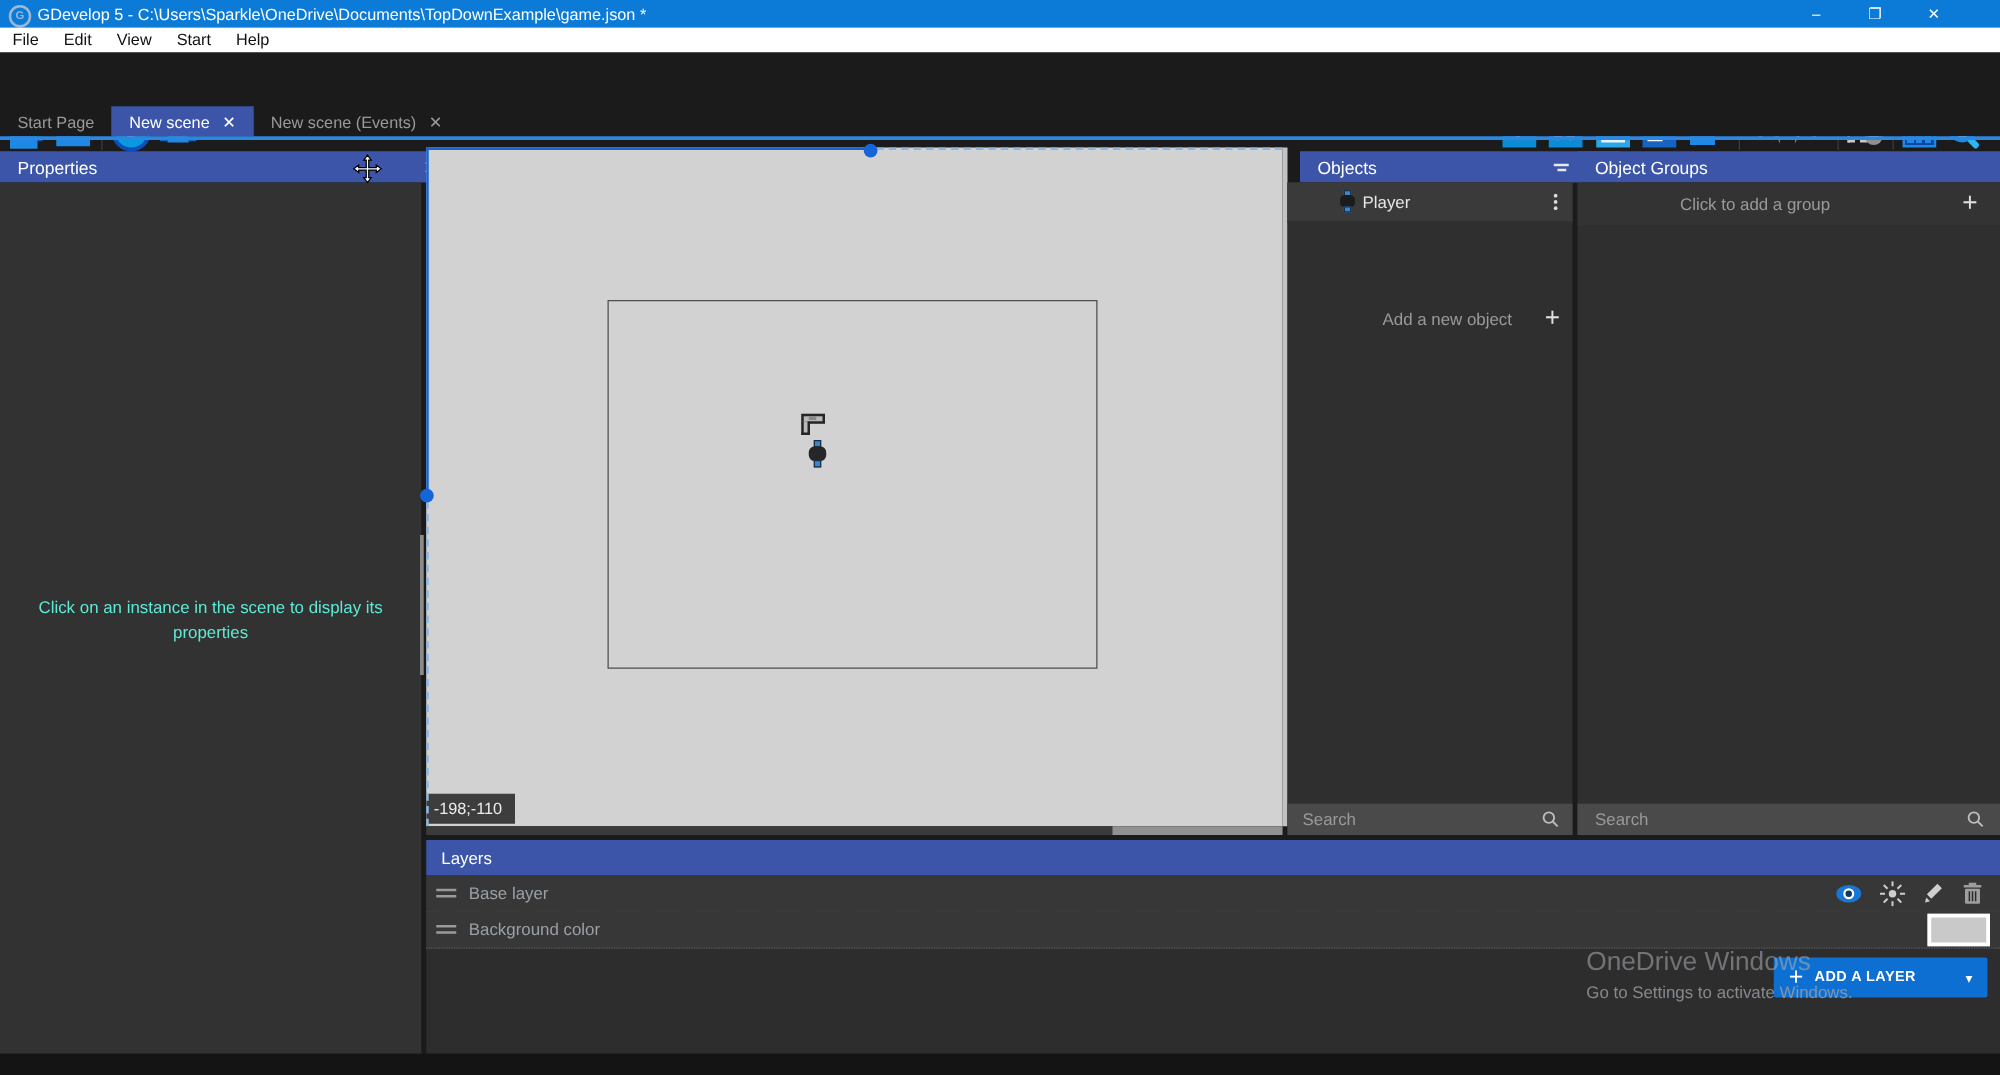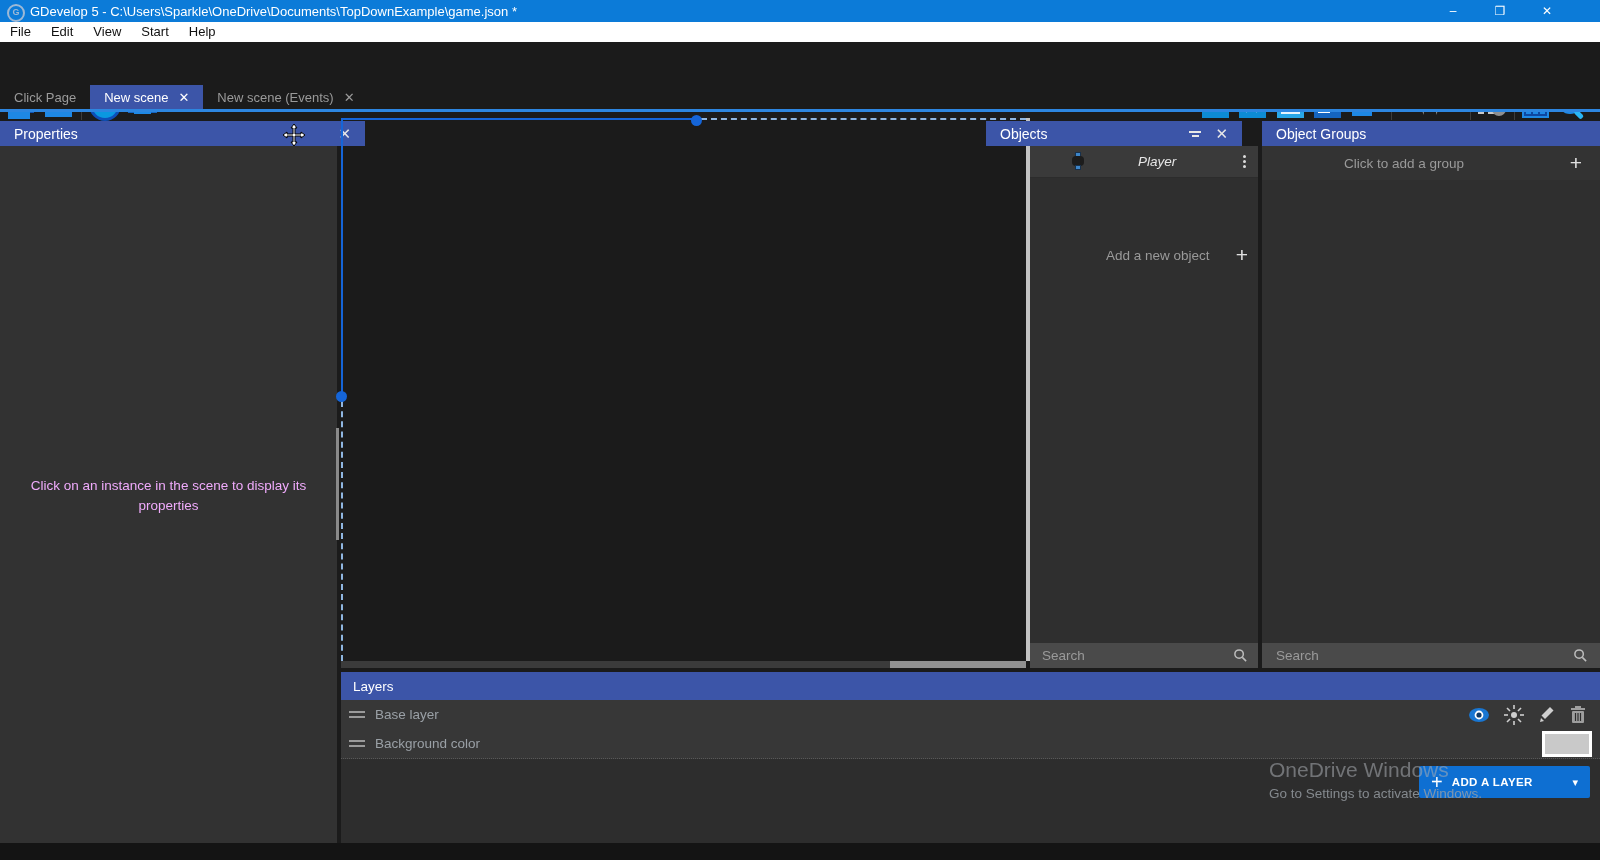--- a/index.html
+++ b/index.html
@@ -23,21 +23,21 @@
   #tabbar{left:0;top:85px;width:1600px;height:24px;background:#1b1b1b;display:flex;
           font-size:13px;color:#9a9a9a;}
   .tab{display:flex;align-items:center;gap:10px;padding:0 14px;height:24px;}
   .tab.active{background:#3c55a8;color:#fff;}
   .tab .tab-close{font-size:13px;}
   #tab-underline{left:0;top:109px;width:1600px;height:3px;background:#2d86e0;}
   
   .panel-header{background:#3c55a8;color:#fff;font-size:14px;display:flex;
                 align-items:center;padding:0 14px;}
   .panel-x{color:#e8e8e8;font-size:15px;margin-left:auto;}
-  .placeholder-text{color:#f0abfc;}
+  .placeholder-text{color:#5eead4;}
   
   .obj-row{position:absolute;left:0;width:228px;height:31px;background:#3a3a3a;
            border-bottom:1px solid #2c2c2c;display:flex;align-items:center;color:#e6e6e6;
            font-size:13.5px;}
   .kebab{display:flex;flex-direction:column;gap:2px;margin-left:auto;margin-right:12px;}
   .kebab i{width:3px;height:3px;border-radius:50%;background:#dcdcdc;}
   .search-row{background:#4a4a4a;display:flex;align-items:center;}
   .search-row input{background:transparent;border:none;outline:none;color:#cfcfcf;
                     font-size:13.5px;font-family:"Liberation Sans",sans-serif;width:80%;}
   .search-row input::placeholder{color:#9a9a9a;}
@@ -152,21 +152,21 @@
     </div>
     <svg class="abs" style="left:1556px;top:47px;" width="32" height="32" viewBox="0 0 32 32">
       <circle cx="14" cy="13" r="10" fill="#ffffff" stroke="#1e88e5" stroke-width="4"></circle>
       <text x="14" y="17" font-size="9" font-weight="bold" fill="#0d47a1" text-anchor="middle" font-family="Liberation Sans,sans-serif">1:1</text>
       <rect x="21" y="20" width="10" height="5" rx="2" transform="rotate(45 21 20)" fill="#29b6f6"></rect>
     </svg>
   </div>
 
   <div id="tabbar" class="abs">
     <div class="tab">
-      <span>Click Page</span>
+      <span>Start Page</span>
     </div>
     <div class="tab active">
       <span>New scene</span>
       <span class="tab-close">✕</span>
     </div>
     <div class="tab">
       <span>New scene (Events)</span>
       <span class="tab-close">✕</span>
     </div>
   </div>
@@ -175,53 +175,72 @@
   <div class="abs" style="left:0;top:121px;width:337px;height:25px;">
     <div class="panel-header" style="width:100%;height:100%;">
       <span>Properties</span>
       <span class="panel-x">✕</span>
     </div>
   </div>
   <div class="abs" style="left:0;top:146px;width:337px;height:697px;background:#323232;">
     <div class="placeholder-text" style="position:absolute;left:20px;right:20px;top:330px;text-align:center;font-size:13.5px;line-height:20px;">Click on an instance in the scene to display its properties</div>
   </div>
 
+  <div class="abs" style="left:341px;top:118px;width:685px;height:543px;background:#d2d2d2;overflow:hidden;">
+
+    <div class="abs" style="left:145px;top:122px;width:392px;height:295px;border:1px solid #4f4f4f;box-sizing:border-box;"></div>
+
+    <div class="abs" style="left:300px;top:213px;width:19px;height:17px;">
+      <div class="abs" style="left:0;top:0;width:19px;height:8px;background:#b9b9b9;border:2px solid #262626;box-sizing:border-box;"></div>
+      <div class="abs" style="left:6px;top:2px;width:6px;height:3px;background:#8a8a8a;"></div>
+      <div class="abs" style="left:0;top:6px;width:7px;height:11px;background:#b9b9b9;border:2px solid #262626;box-sizing:border-box;border-top:none;"></div>
+    </div>
+
+    <div class="abs" style="left:306px;top:234px;width:14px;height:22px;">
+      <div class="abs" style="left:4px;top:0;width:6px;height:6px;background:#3d85c8;border:1px solid #17314d;box-sizing:border-box;"></div>
+      <div class="abs" style="left:0;top:5px;width:14px;height:12px;background:#262626;border-radius:5px;"></div>
+      <div class="abs" style="left:4px;top:16px;width:6px;height:6px;background:#3d85c8;border:1px solid #17314d;box-sizing:border-box;"></div>
+    </div>
+
+    <div class="abs" style="left:0;top:517px;width:71px;height:24px;background:#3d3d3d;color:#ececec;
+         font-size:13px;line-height:24px;padding-left:6px;box-sizing:border-box;">-198;-110</div>
+  </div>
 
   <div class="abs" style="left:341px;top:118px;width:356px;height:2px;background:#1565d8;"></div>
   <div class="abs" style="left:701px;top:118px;width:325px;height:0;border-top:2px dashed #8fb6e0;"></div>
   <div class="abs" style="left:341px;top:118px;width:2px;height:274px;background:#1565d8;"></div>
   <div class="abs" style="left:341px;top:401px;width:0;height:260px;border-left:2px dashed #8fb6e0;"></div>
   <div class="dot" style="left:691px;top:115px;"></div>
   <div class="dot" style="left:336px;top:391px;"></div>
 
   <div class="abs" style="left:336px;top:428px;width:3px;height:112px;background:#8a8a8a;"></div>
   <div class="abs" style="left:341px;top:661px;width:685px;height:7px;background:#3b3b3b;">
     <div class="abs" style="left:549px;top:0;width:136px;height:7px;background:#919191;"></div>
   </div>
   <div class="abs" style="left:1026px;top:118px;width:4px;height:543px;background:#c3c3c3;"></div>
 
-  <div class="abs" style="left:986px;top:121px;width:228px;height:25px;">
+  <div class="abs" style="left:1040px;top:121px;width:228px;height:25px;">
     <div class="panel-header" style="width:100%;height:100%;">
       <span>Objects</span>
       <span style="margin-left:auto;margin-right:14px;display:inline-flex;flex-direction:column;gap:2px;align-items:center;">
         <i style="width:12px;height:2px;background:#e8e8e8;display:block;"></i>
         <i style="width:7px;height:2px;background:#e8e8e8;display:block;"></i>
       </span>
       <span style="color:#e8e8e8;font-size:15px;">✕</span>
     </div>
   </div>
   <div class="abs" style="left:1030px;top:146px;width:228px;height:522px;background:#2f2f2f;">
 
     <div class="obj-row" style="top:0;">
       <span class="abs" style="left:42px;top:6px;width:12px;height:19px;">
         <i class="abs" style="left:3px;top:0;width:6px;height:5px;background:#3d85c8;border:1px solid #17314d;box-sizing:border-box;"></i>
         <i class="abs" style="left:0;top:4px;width:12px;height:10px;background:#1c1c1c;border-radius:4px;"></i>
         <i class="abs" style="left:3px;top:13px;width:6px;height:5px;background:#3d85c8;border:1px solid #17314d;box-sizing:border-box;"></i>
       </span>
-      <span style="margin-left:108px;font-style:italic;">Player</span>
+      <span style="margin-left:60px;">Player</span>
       <span class="kebab">
           <i></i>
           <i></i>
           <i></i>
         </span>
     </div>
 
 
 
     <div class="abs" style="top:93px;left:0;width:228px;height:32px;display:flex;align-items:center;color:#9a9a9a;font-size:13.5px;">

